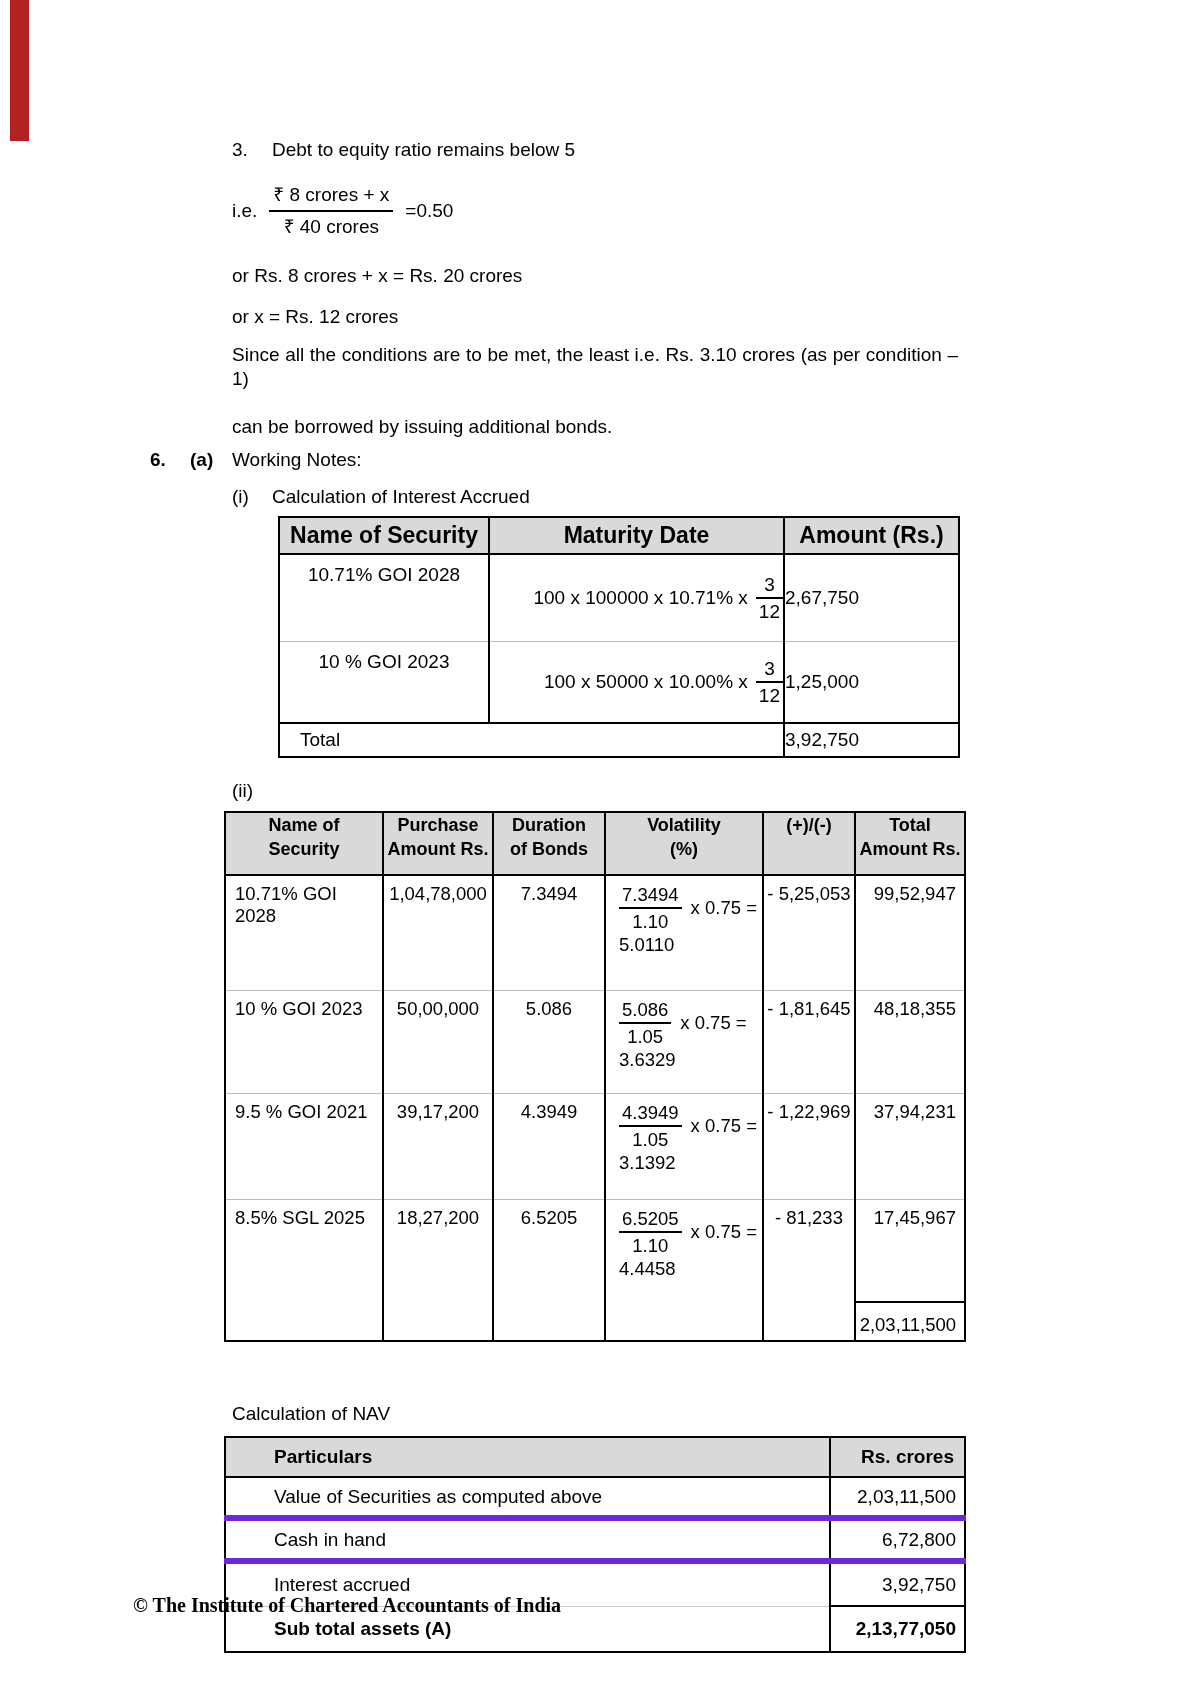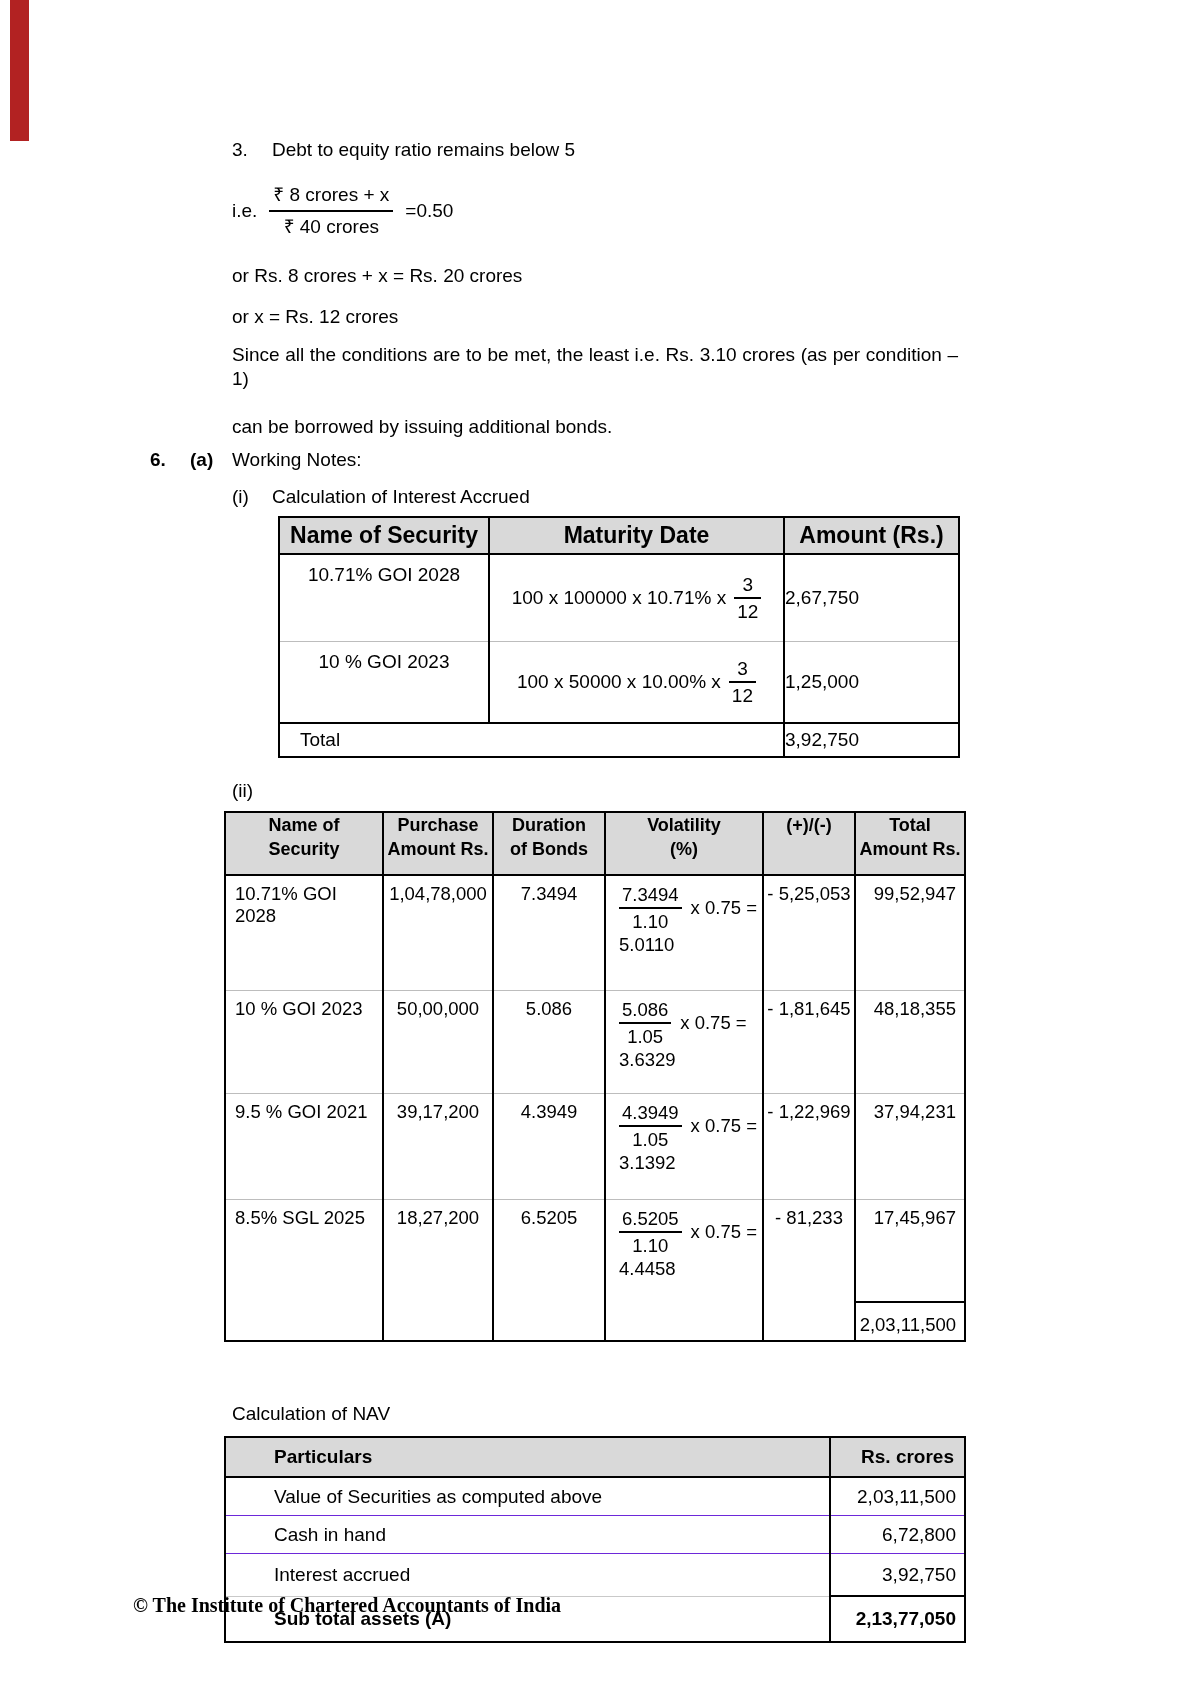--- a/index.html
+++ b/index.html
@@ -46,21 +46,21 @@
   .t1 col.c1 { width:210px; } .t1 col.c2 { width:295px; } .t1 col.c3 { width:175px; }
   .t1 thead th { height:35px; text-align:center; vertical-align:middle; font-size:23px; }
   .t1 td { font-size:19px; }
   .t1 .name-cell { text-align:center; vertical-align:top; padding-top:9px; }
   .t1 .formula-cell { text-align:center; vertical-align:middle; }
   .t1 .amt-cell { vertical-align:middle; }
   .t1 tr.r1 td { height:77px; border-bottom:1px solid #bdbdbd; }
   .t1 tr.r2 td { height:71px; }
   .t1 tr.trow td { height:32px; border-top:2px solid #000; vertical-align:middle; }
   .t1 .total-label { text-align:left; padding-left:20px; }
-  .t1-formula { display:flex; justify-content:center; align-items:center; gap:8px; }
+  .t1-formula { display:flex; justify-content:flex-end; align-items:center; gap:8px; }
   .sfrac .fnum { padding:0 3px 1px; line-height:23px; }
   .sfrac .fden { padding:1px 3px 0; line-height:23px; border-top:2px solid #000; }
 
   
   .t2 { width:740px; margin:8px 0 0 74px; font-size:18.5px; }
   .t2 col.c1 { width:158px; } .t2 col.c2 { width:110px; } .t2 col.c3 { width:112px; }
   .t2 col.c4 { width:158px; } .t2 col.c5 { width:92px; }  .t2 col.c6 { width:110px; }
   .t2 thead th { height:61px; text-align:center; vertical-align:top; font-size:18px; line-height:24px; }
   .t2 thead th span { display:block; }
   .t2 tbody td { vertical-align:top; padding-top:7px; }
@@ -84,21 +84,21 @@
   
   .nav-title { margin-top:60px; }
   .t3 { width:740px; margin:10px 0 0 74px; }
   .t3 col.c1 { width:605px; } .t3 col.c2 { width:135px; }
   .t3 thead th { height:38px; vertical-align:middle; font-size:19px; }
   .t3 .h-part { text-align:left; padding-left:48px; }
   .t3 .h-amt { text-align:right; padding-right:10px; }
   .t3 td { vertical-align:middle; font-size:19px; }
   .t3 .c-label { text-align:left; padding-left:48px; }
   .t3 .c-val { text-align:right; padding-right:8px; }
-  .t3 tr.n1 td, .t3 tr.n2 td { height:37px; border-bottom:1px solid #6d28d9;margin-left:17px; }
+  .t3 tr.n1 td, .t3 tr.n2 td { height:37px; border-bottom:6px solid #6d28d9;margin-left:17px; }
   .t3 tr.n3 td { height:41px; border-bottom:1px solid #c9c9c9; }
   .t3 tr.n3 td.c-val { border-bottom:2px solid #000; }
   .t3 tr.nsub td { height:44px; border-bottom:none; }
 
   .footer {
     position:absolute; left:133px; top:1594px;
     font-family:"Liberation Serif", serif; font-weight:bold; font-size:20px;
   }
 </style>
 </head>

